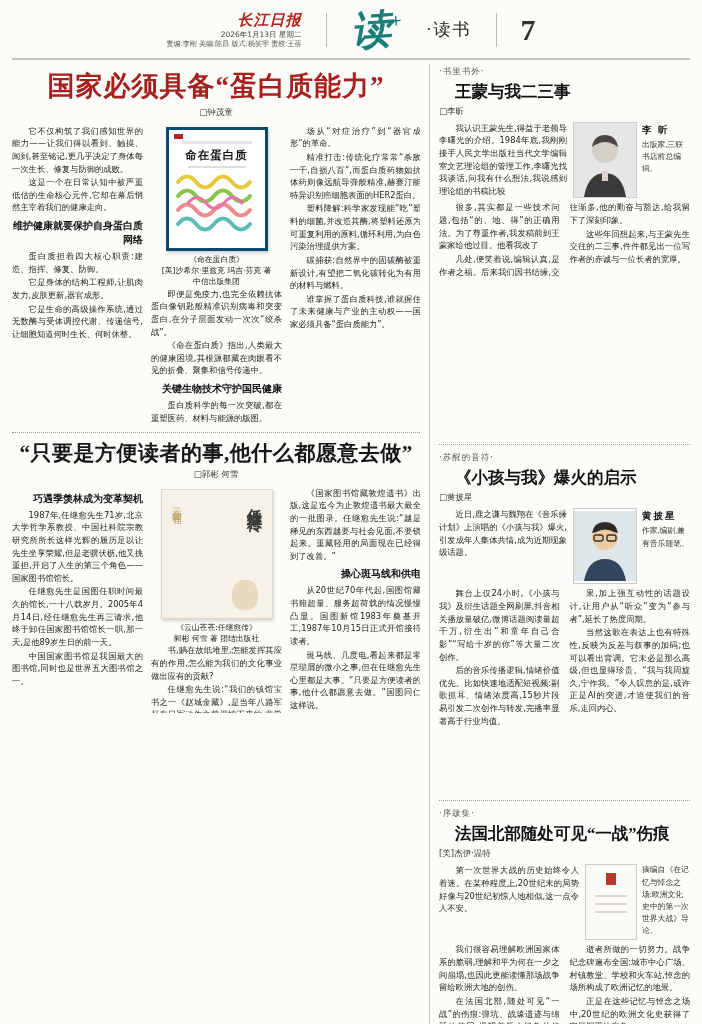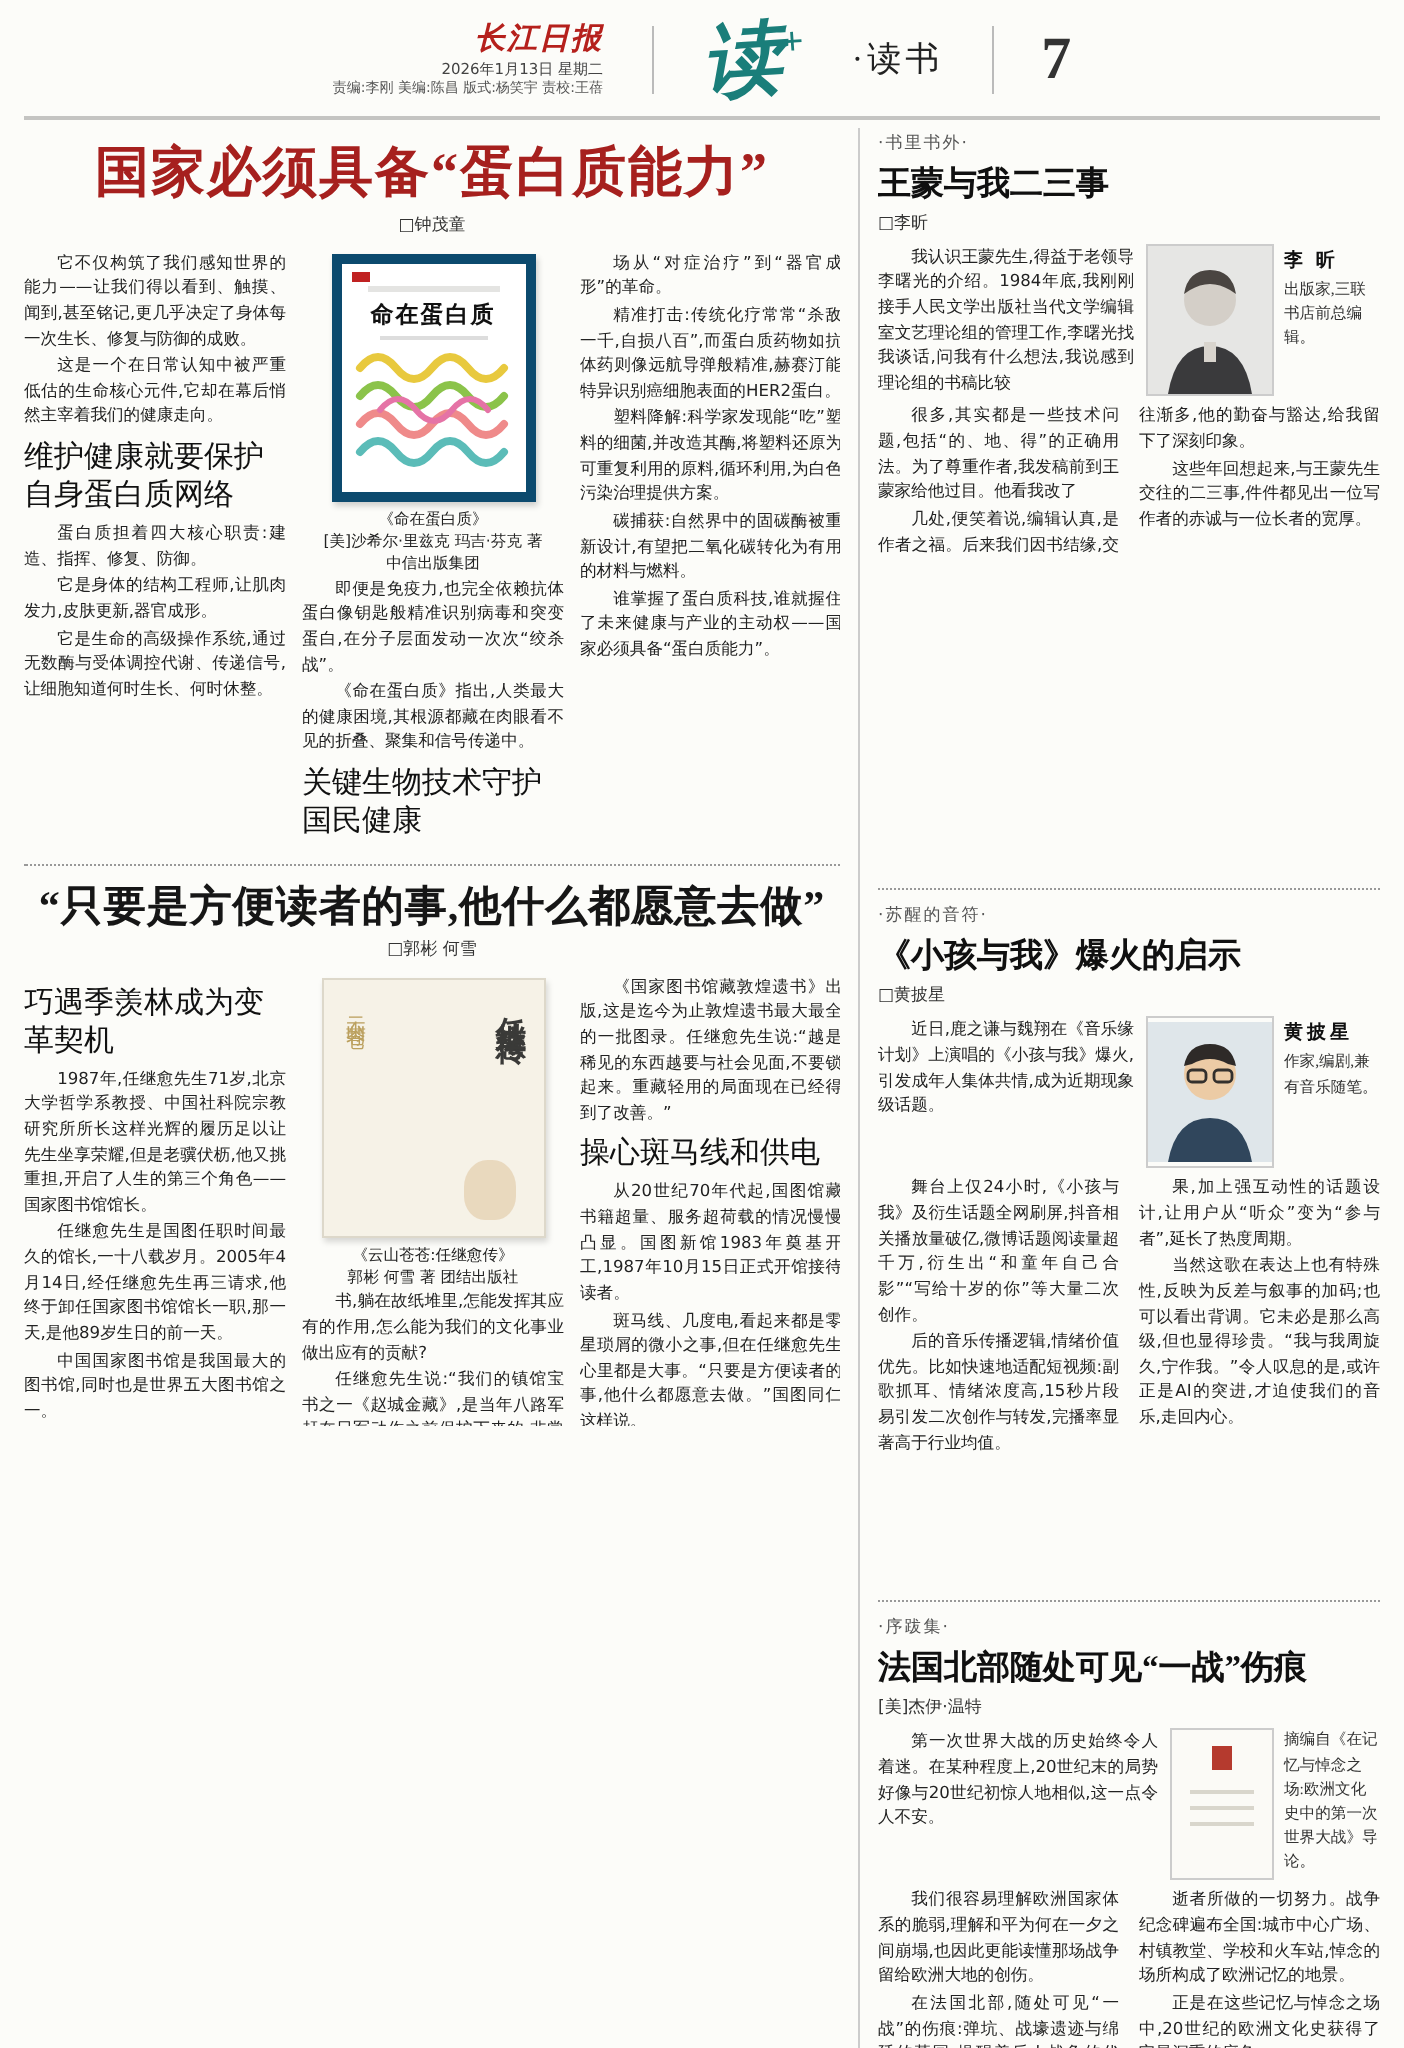--- a/index.html
+++ b/index.html
@@ -18,50 +18,50 @@
   .dlogo .plus{font-size:20px;vertical-align:super;font-style:normal;}
   .hsection{font-family:"Liberation Serif","DejaVu Serif",serif;font-size:17px;color:#222;letter-spacing:2px;}
   .hpage{font-family:"Liberation Serif","DejaVu Serif",serif;font-size:30px;font-weight:bold;color:#333;}
   .hrule{height:2px;background:#c4c4c2;margin:2px 12px 0;}
   
   .main{display:flex;padding:4px 12px 0;gap:9px;}
   .leftcol{width:408px;flex:none;}
   .rightcol{flex:1;border-left:1px solid #ccc;padding-left:9px;min-width:0;}
   
   .bp{font-size:8.3px;line-height:1.52;text-align:justify;text-indent:2em;margin:0 0 1px;color:#222;}
-  .subhead{font-size:15px;font-weight:normal;color:#111;margin:5px 0 3px;text-indent:0;text-align:left;}
+  .subhead{font-size:10px;font-weight:bold;color:#111;margin:5px 0 3px;text-indent:0;text-align:right;}
   .dotsep{border-top:1px dotted #999;margin:7px 0 5px;}
   
   .a1-head{font-family:"Liberation Serif","DejaVu Serif",serif;color:#a6201e;font-weight:bold;
            font-size:27px;text-align:center;letter-spacing:1px;margin:4px 0 3px;}
   .byline{text-align:center;font-size:8.5px;color:#333;margin-bottom:6px;}
   .cols3{display:flex;gap:8px;overflow:hidden;}
   .col{width:131px;flex:none;overflow:hidden;}
   .a1body{height:300px;}
-  .bookcover1{width:102px;height:124px;margin:2px auto 3px;background:#fff;border:5px solid #0c4a6e;
+  .bookcover1{width:102px;height:124px;margin:2px auto 3px;background:#fff;border:3px solid #0c4a6e;
               box-shadow:1px 2px 3px rgba(0,0,0,.18);padding:4px 5px;box-sizing:border-box;text-align:center;}
   .bc1-bar{height:3px;background:#e4e4e2;margin:1px 8px 4px;}
   .bc1-tag{width:9px;height:5px;background:#c02222;margin:0 0 2px;}
   .bc1-title{font-size:11.5px;font-weight:bold;color:#111;letter-spacing:1px;}
   .bc1-sub{height:2px;background:#ddd;margin:3px 14px 2px;}
   .capline{font-size:7.8px;text-align:center;color:#222;line-height:1.45;text-indent:0;margin:0;}
   
   .a2-head{font-family:"Liberation Serif","DejaVu Serif",serif;color:#161616;font-weight:bold;
            font-size:21px;text-align:center;margin:6px 0 2px;letter-spacing:.5px;}
   .a2body{height:226px;}
   .bookcover2{width:110px;height:128px;margin:2px auto 3px;background:#f6f2e7;border:1px solid #ddd8ca;
               box-shadow:1px 2px 3px rgba(0,0,0,.15);position:relative;overflow:hidden;}
   .bc2-main{position:absolute;right:8px;top:6px;writing-mode:vertical-rl;font-family:"Liberation Serif",serif;
             font-size:15px;font-weight:bold;color:#3a3a38;letter-spacing:3px;}
   .bc2-side{position:absolute;left:8px;top:10px;writing-mode:vertical-rl;font-size:10px;color:#bba05e;letter-spacing:2px;}
   .bc2-face{position:absolute;right:14px;bottom:8px;width:26px;height:30px;border-radius:45% 45% 40% 40%;
             background:#e6d2b4;opacity:.8;}
   
   .rlabel{font-size:8.5px;color:#555;margin:2px 0 3px;letter-spacing:1px;}
-  .rhead{font-family:"Liberation Serif","DejaVu Serif",serif;font-size:16.5px;font-weight:bold;color:#101010;margin:0 0 3px;}
+  .rhead{font-family:"Liberation Serif","DejaVu Serif",serif;font-size:16.5px;font-weight:bold;color:#101010;margin:0 16px 3px;}
   .rbyline{font-size:8.5px;color:#333;margin-bottom:4px;}
   .leadrow{display:flex;gap:6px;margin-bottom:3px;}
   .leadtext{flex:1;min-width:0;}
   .photobox{flex:none;display:flex;gap:5px;}
   .photo{width:62px;height:74px;flex:none;border:1px solid #ccc;}
   .pcap{width:48px;flex:none;font-family:"Liberation Serif",serif;}
   .pcap .nm{font-size:9.5px;font-weight:bold;color:#111;margin:2px 0 2px;letter-spacing:2px;}
   .pcap .rl{font-size:7.8px;color:#333;line-height:1.55;}
   .twocol{column-count:2;column-gap:10px;overflow:hidden;}
   .rart{overflow:hidden;}

